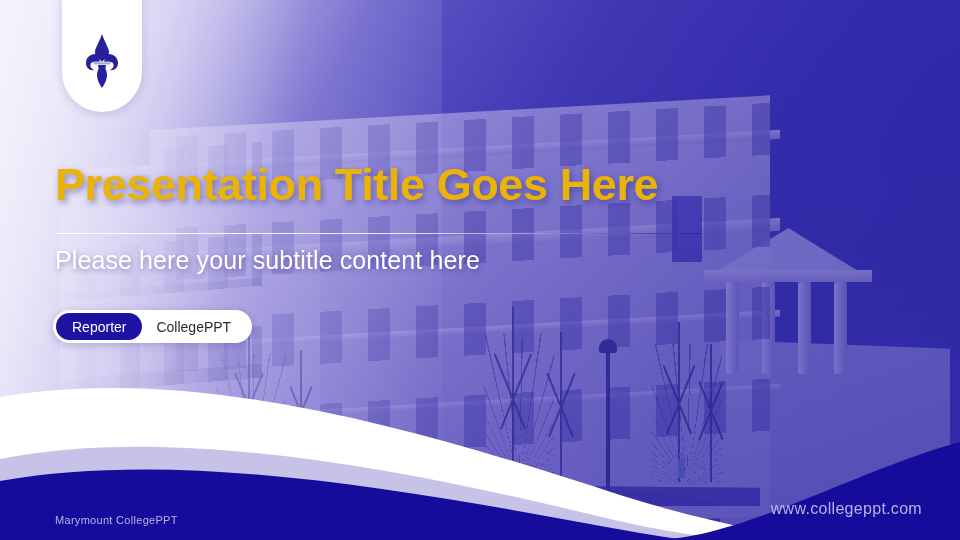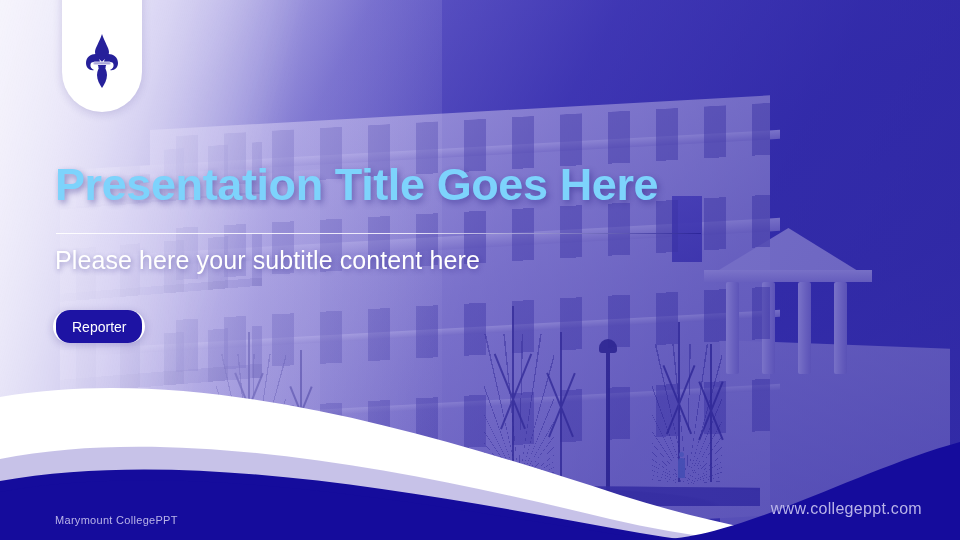--- a/index.html
+++ b/index.html
@@ -248,21 +248,21 @@
     padding-bottom:22px;
     box-shadow:0 2px 10px rgba(30,20,120,0.16);
   }
   .logo-badge svg { display:block; }
 
   
   .content { position:absolute; left:0; top:0; width:960px; height:540px; }
 
   .title {
     position:absolute; left:55px; top:160px;
-    font-size:45px; font-weight:bold; color:#7dd3fc;
+    font-size:45px; font-weight:bold; color:#eab308;
     letter-spacing:-0.4px; line-height:1.12;
     text-shadow:2px 3px 6px rgba(40,30,130,0.45);
     white-space:nowrap;
   }
 
   .divider {
     position:absolute; left:56px; top:233px;
     width:645px; height:1px;
     background:linear-gradient(90deg,#ffffff 0%, #efecfb 55%, #2a2398 100%);
     opacity:0.95;
@@ -280,21 +280,21 @@
   .reporter-pill {
     position:absolute; left:53px; top:310px;
     height:33px;
     background:#ffffff;
     border-radius:17px;
     display:flex; align-items:center;
     padding:3px;
     box-shadow:0 2px 8px rgba(30,20,120,0.22);
   }
   .reporter-tag {
-    height:33px; padding:0 16px;
+    height:27px; padding:0 16px;
     background:#1d13a3;
     border-radius:14px;
     color:#ffffff; font-size:14px;
     display:flex; align-items:center; justify-content:center;
     white-space:nowrap;
   }
   .reporter-name {
     height:27px; padding:0 18px 0 14px;
     color:#2b2b2b; font-size:14px;
     display:flex; align-items:center; justify-content:center;
@@ -387,20 +387,21 @@
   <div class="content">
 
     <div class="title">Presentation Title Goes Here</div>
 
     <div class="divider"></div>
 
     <div class="subtitle">Please here your subtitle content here</div>
 
     <div class="reporter-pill">
       <div class="reporter-tag">Reporter</div>
+      <div class="reporter-name">CollegePPT</div>
     </div>
 
     <div class="footer-left">Marymount CollegePPT</div>
 
     <div class="footer-right">www.collegeppt.com</div>
   </div>
 
 </div>
 
 </body></html>

